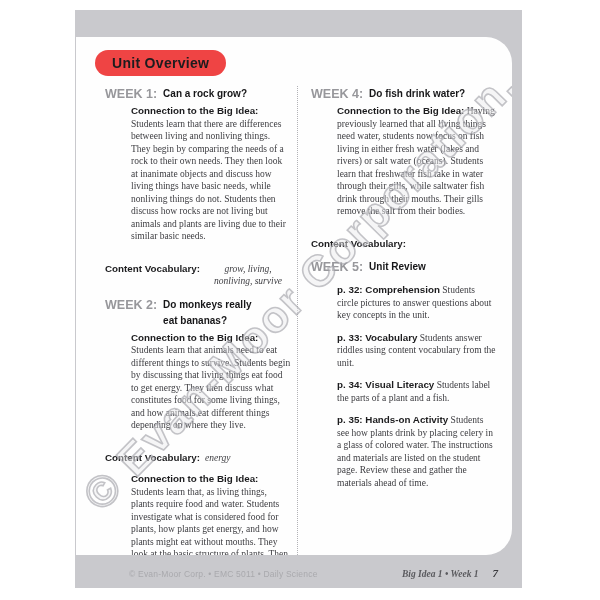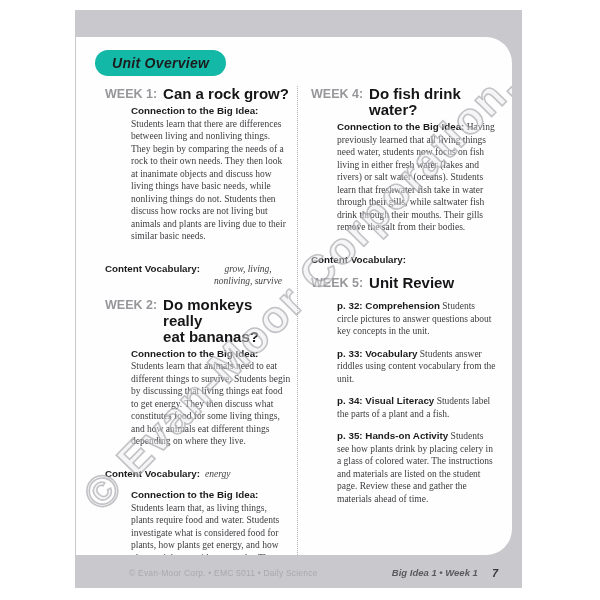--- a/index.html
+++ b/index.html
@@ -6,34 +6,34 @@
   html,body { width:600px; height:600px; background:#ffffff; overflow:hidden;
               font-family:"Liberation Sans", sans-serif; }
 
   .scan-bg { position:absolute; left:75px; top:10px; width:447px; height:578px;
              background:#c9c9cd; }
 
   .page { position:absolute; left:1px; top:27px; width:436px; height:518px;
           background:#fefefe; border-radius:0 26px 26px 0; overflow:hidden; }
 
   .pill { position:absolute; left:19px; top:13px; height:26px;
-          background:#14b8a6; border-radius:14px; padding:0 17px;
+          background:#ef4444; border-radius:14px; padding:0 17px;
           display:flex; align-items:center;
-          font-weight:bold; font-size:14px; color:#1c1c1e; letter-spacing:.3px;font-style:italic; }
+          font-weight:bold; font-size:14px; color:#1c1c1e; letter-spacing:.3px; }
 
   .columns { position:absolute; left:29px; right:16px; top:49px; bottom:0;
              display:flex; }
   .col-left  { width:192px; padding-right:6px; }
   .col-right { flex:1; border-left:1px dotted #b2b2b6; padding-left:13px; }
 
   .week { margin-bottom:9px; }
   .week-head { display:flex; align-items:flex-start; margin-bottom:3px; }
   .week-label { font-weight:bold; font-size:12.5px; color:#97979b;
                 white-space:nowrap; margin-right:6px; line-height:16px; }
-  .week-title { font-weight:bold; font-size:15px; color:#161618; line-height:16px; }
+  .week-title { font-weight:bold; font-size:10px; color:#161618; line-height:16px; }
   .title2:empty { display:none; }
   .title2 { display:block; }
 
   .body-text { font-family:"Liberation Serif","DejaVu Serif",serif;
                font-size:9.5px; line-height:12.5px; color:#3c3c40;margin-left:26px; }
   .lbl { font-family:"Liberation Sans",sans-serif; font-weight:bold;
          font-size:9.8px; color:#1c1c1e; }
   .vocab { margin-top:20px; display:flex; }
   .vocab .lbl { white-space:nowrap; margin-right:5px; line-height:12.5px; }
   .vocab-values { font-style:italic; text-align:center; flex:1;
@@ -46,21 +46,21 @@
   .watermark { position:absolute; left:-126px; top:228px; width:700px;
                transform:rotate(-45.5deg); text-align:center;
                font-weight:bold; font-size:44px; letter-spacing:2px;
                color:rgba(235,235,238,0.45);
                -webkit-text-stroke:1.6px rgba(150,150,156,0.55);
                z-index:60; pointer-events:none; white-space:nowrap; }
 
   .footer { position:absolute; left:40px; right:24px; bottom:9px;
             display:flex; justify-content:space-between; align-items:baseline;margin-left:14px; }
   .footer-left { font-size:8.5px; color:#a9a9ad; letter-spacing:.2px; }
-  .footer-right { display:flex; align-items:flex-start; }
+  .footer-right { display:flex; align-items:flex-end;font-family:Liberation Serif, serif; }
   .footer-book { font-size:9.5px; font-weight:bold; font-style:italic; color:#5a5a5e; }
   .footer-page { font-size:11px; font-weight:bold; color:#3a3a3e; margin-left:14px;
                  font-style:italic; }
 </style>
 </head>
 <body>
 
 <div class="scan-bg">
 
   <div class="page">

